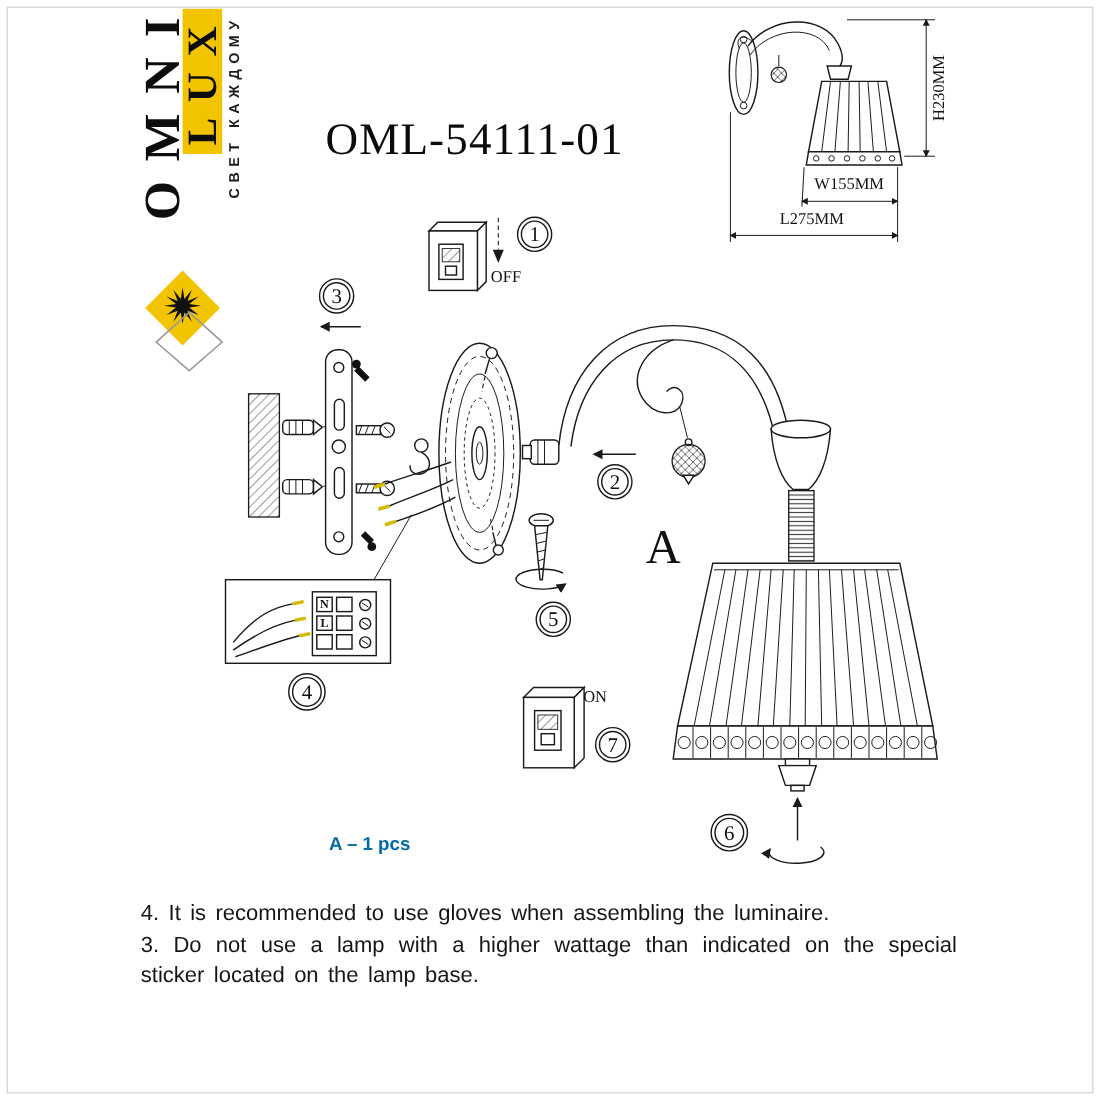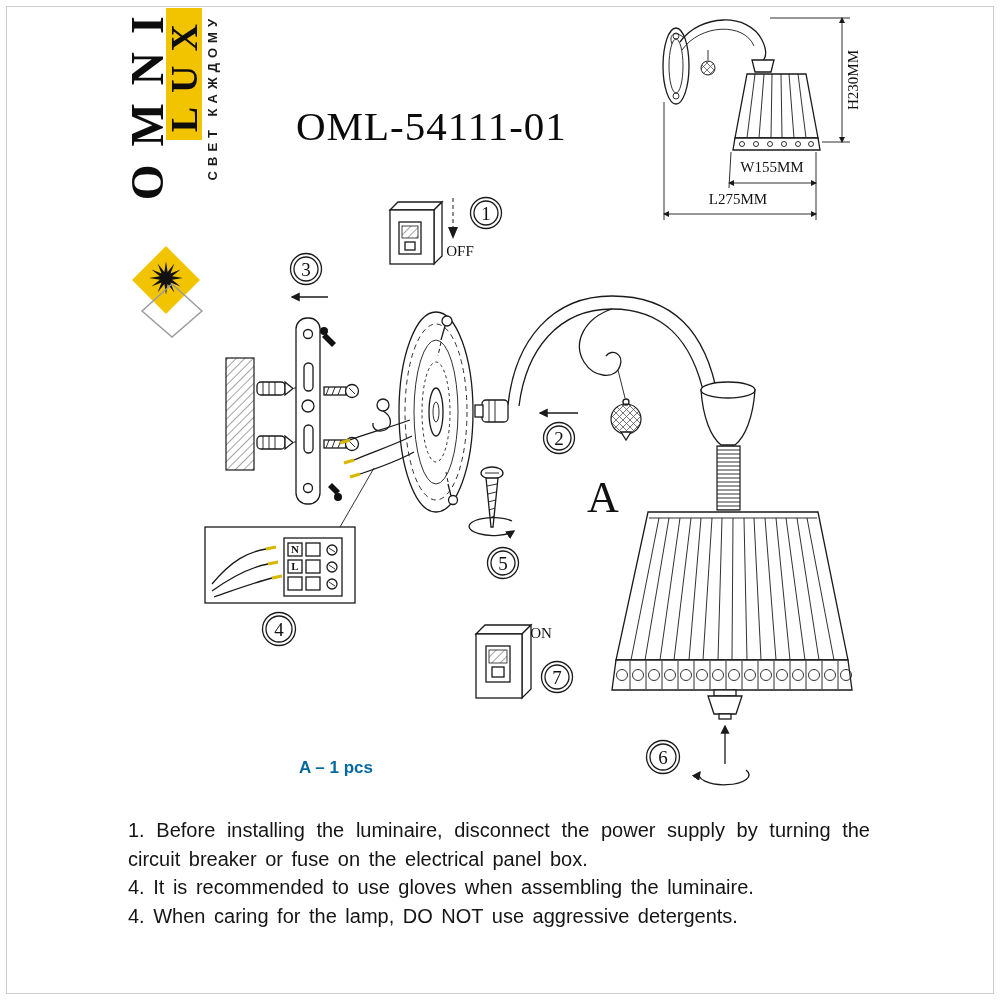--- a/index.html
+++ b/index.html
@@ -370,16 +370,15 @@
   <g transform="translate(557,677)">
     <circle r="15.5" class="lnF"></circle>
       <circle r="12" class="ln"></circle>
     <text class="stepnum" y="6.5" text-anchor="middle">7</text>
   </g>
 </svg>
 
 <div class="parts">A – 1 pcs</div>
 
 <div class="instructions">
-  <p>1. Before installing the luminaire, disconnect the power supply by turning the circuit breaker or fuse on the electrical panel box.</p>
   <p>4. It is recommended to use gloves when assembling the luminaire.</p>
-  <p>4. When caring for the lamp, DO NOT use aggressive detergents.</p>
+  <p>3. Do not use a lamp with a higher wattage than indicated on the special sticker located on the lamp base.</p>
 </div>
 
 </body></html>

